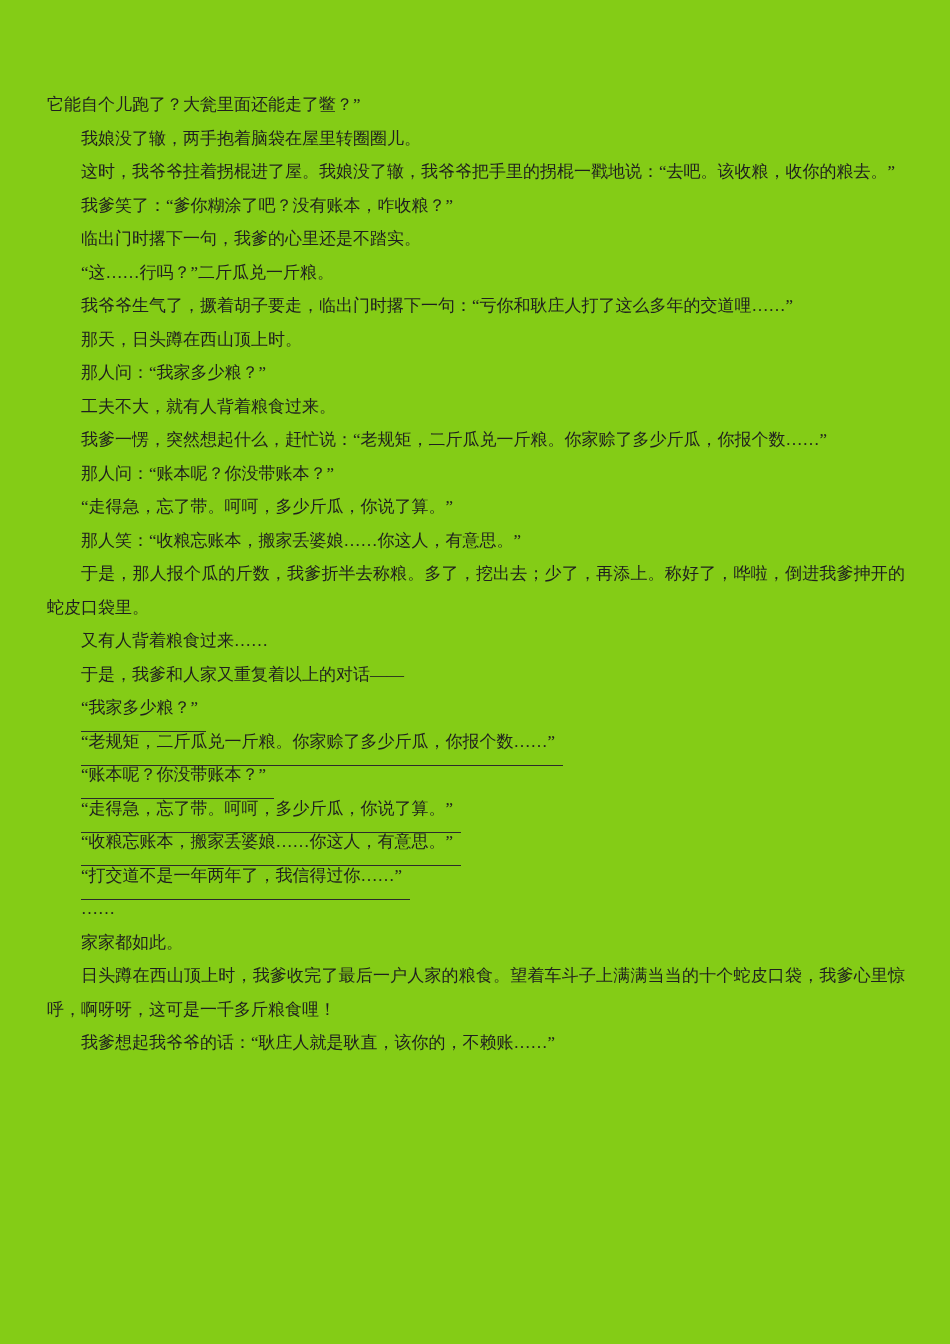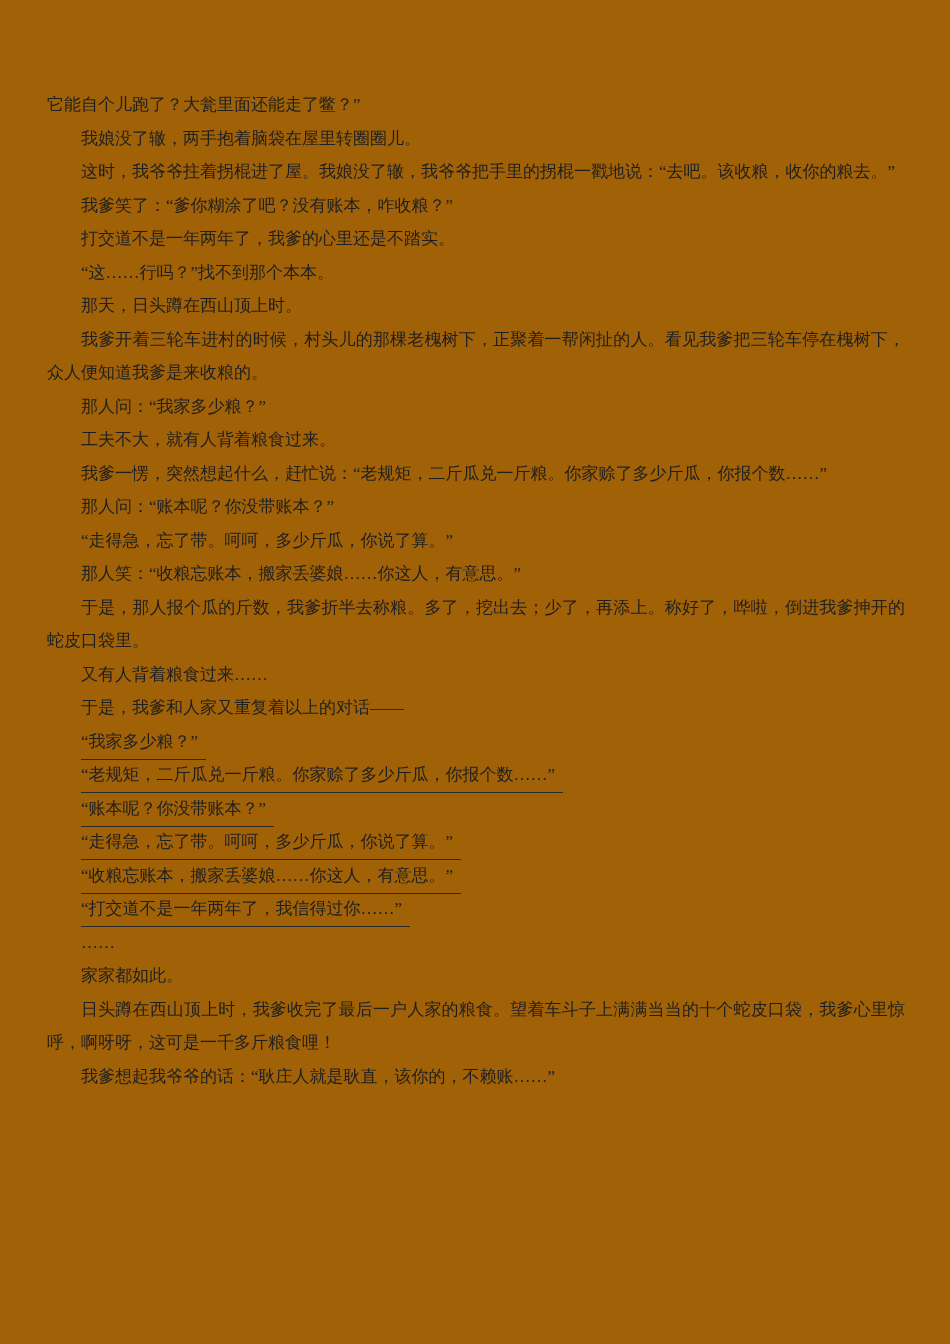--- a/index.html
+++ b/index.html
@@ -12,54 +12,54 @@
     height: 1344px;
     overflow: hidden;
     font-family: "Liberation Serif", "DejaVu Serif", serif;
     color: #1f1f1f;
   }
   .page {
     box-sizing: border-box;
     width: 950px;
     height: 1344px;
     padding: 88px 45px 0 47px;
-    background: #a16207;
+    background: #84cc16;
     font-family: Liberation Serif, serif;
   }
   .doc-body p.para {
     margin: 0;
     font-size: 17px;
     line-height: 33.5px;
     text-align: justify;
     letter-spacing: 0;
     word-break: break-all;
   }
   .doc-body p.para.indent {
     text-indent: 2em;
   }
   .doc-body p.para.underlined > span {
     border-bottom: 1px solid #2b2b2b;
-    padding-bottom: 8px;
+    padding-bottom: 14px;
     padding-right: 0.45em;
   }
 </style>
 </head>
 <body>
 
 <div class="page">
   <div class="doc-body">
 
   <p class="para"><span>它能自个儿跑了？大瓮里面还能走了鳖？”</span></p>
       <p class="para indent"><span>我娘没了辙，两手抱着脑袋在屋里转圈圈儿。</span></p>
       <p class="para indent"><span>这时，我爷爷拄着拐棍进了屋。我娘没了辙，我爷爷把手里的拐棍一戳地说：“去吧。该收粮，收你的粮去。”</span></p>
       <p class="para indent"><span>我爹笑了：“爹你糊涂了吧？没有账本，咋收粮？”</span></p>
-      <p class="para indent"><span>打交道不是一年两年了，我爹的心里还是不踏实。</span></p>
-      <p class="para indent"><span>“这……行吗？”找不到那个本本。</span></p>
+      <p class="para indent"><span>临出门时撂下一句，我爹的心里还是不踏实。</span></p>
+      <p class="para indent"><span>“这……行吗？”二斤瓜兑一斤粮。</span></p>
+      <p class="para indent"><span>我爷爷生气了，撅着胡子要走，临出门时撂下一句：“亏你和耿庄人打了这么多年的交道哩……”</span></p>
       <p class="para indent"><span>那天，日头蹲在西山顶上时。</span></p>
-      <p class="para indent"><span>我爹开着三轮车进村的时候，村头儿的那棵老槐树下，正聚着一帮闲扯的人。看见我爹把三轮车停在槐树下，众人便知道我爹是来收粮的。</span></p>
       <p class="para indent"><span>那人问：“我家多少粮？”</span></p>
       <p class="para indent"><span>工夫不大，就有人背着粮食过来。</span></p>
       <p class="para indent"><span>我爹一愣，突然想起什么，赶忙说：“老规矩，二斤瓜兑一斤粮。你家赊了多少斤瓜，你报个数……”</span></p>
       <p class="para indent"><span>那人问：“账本呢？你没带账本？”</span></p>
       <p class="para indent"><span>“走得急，忘了带。呵呵，多少斤瓜，你说了算。”</span></p>
       <p class="para indent"><span>那人笑：“收粮忘账本，搬家丢婆娘……你这人，有意思。”</span></p>
       <p class="para indent"><span>于是，那人报个瓜的斤数，我爹折半去称粮。多了，挖出去；少了，再添上。称好了，哗啦，倒进我爹抻开的蛇皮口袋里。</span></p>
       <p class="para indent"><span>又有人背着粮食过来……</span></p>
       <p class="para indent"><span>于是，我爹和人家又重复着以上的对话——</span></p>
       <p class="para indent underlined"><span>“我家多少粮？”</span></p>

